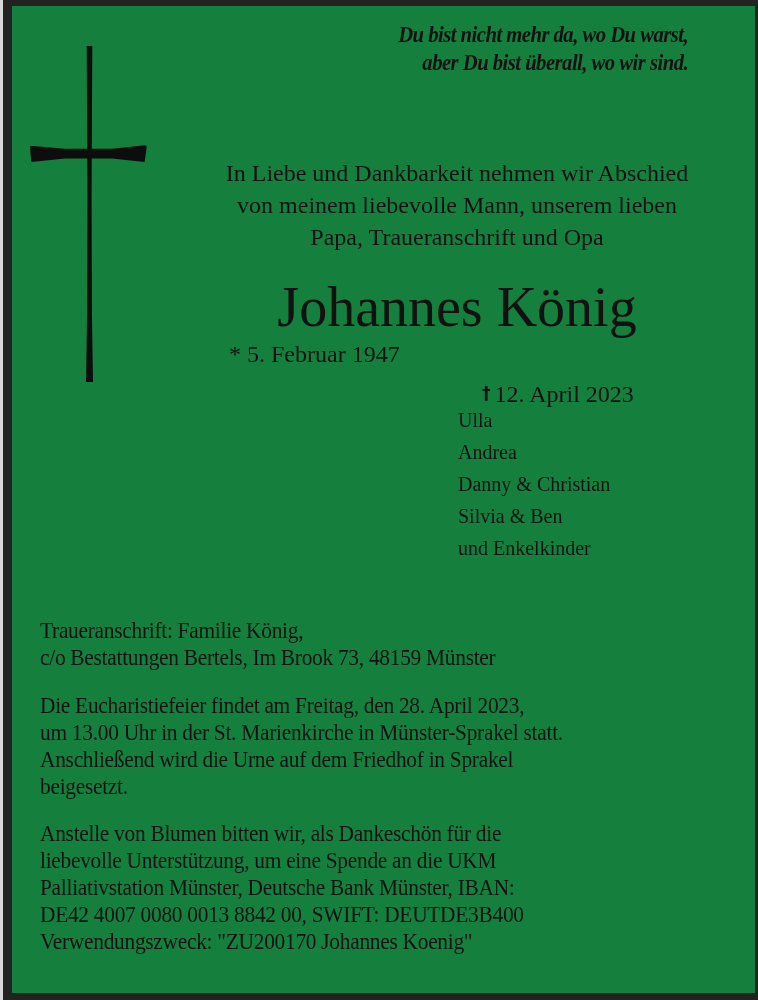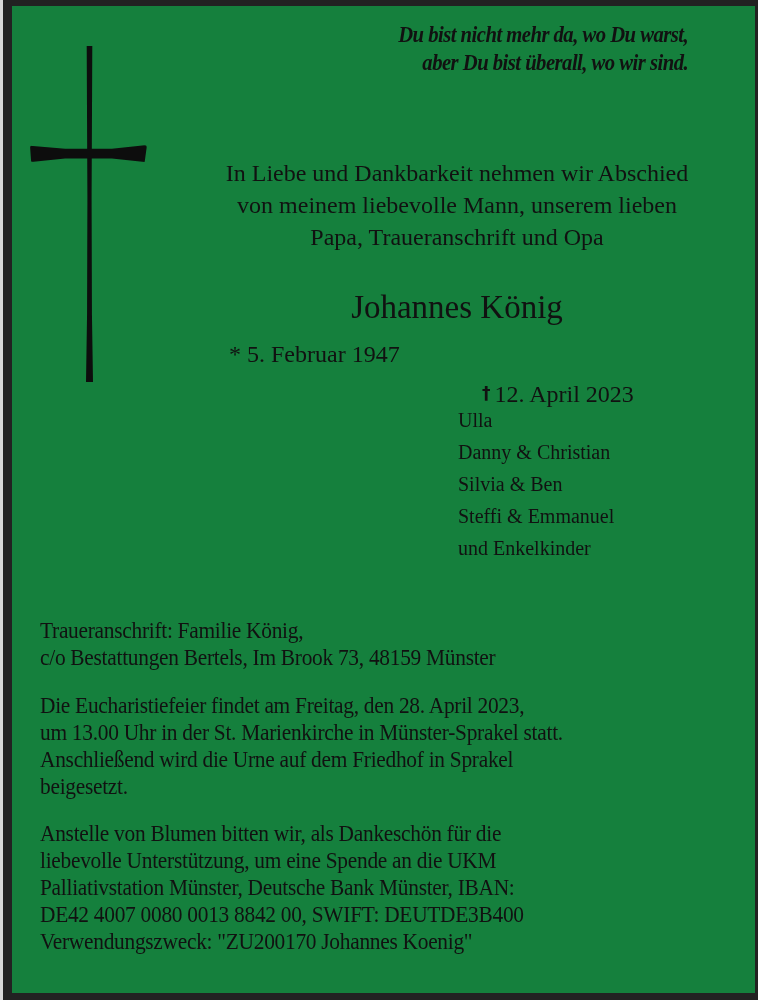--- a/index.html
+++ b/index.html
@@ -41,21 +41,21 @@
   .quote div { white-space: nowrap; }
 
   .intro {
     position: absolute; left: 160px; width: 570px; top: 151px;
     text-align: center; font-size: 24px; line-height: 32px;
   }
   .intro div { white-space: nowrap; }
 
   .name {
     position: absolute; left: 160px; width: 570px; top: 271px;
-    text-align: center; font-size: 33px; line-height: 60px;
+    text-align: center; font-size: 56px; line-height: 60px;
   }
   .born { left: 217px; top: 333px; font-size: 24px; line-height: 30px; }
   .died { left: 470px; top: 333px; font-size: 24px; line-height: 30px; margin-top: 40px; }
   .dagger { font-family: "DejaVu Sans", sans-serif; font-size: 17px; font-weight: bold; position: relative; top: -3px; margin-right: 4px; }
 
   .family {
     position: absolute; left: 446px; top: 398px;
     font-size: 20px; line-height: 32px;
   }
   .family div { white-space: nowrap; }
@@ -93,23 +93,23 @@
 
     <div class="name">Johannes König</div>
 
     <div class="abs born">* 5. Februar 1947</div>
     <div class="abs died">
       <span class="dagger">†</span><span>12. April 2023</span>
     </div>
 
     <div class="family">
       <div>Ulla</div>
+      <div>Andrea</div>
       <div>Danny &amp; Christian</div>
       <div>Silvia &amp; Ben</div>
-      <div>Steffi &amp; Emmanuel</div>
       <div>und Enkelkinder</div>
     </div>
 
     <div class="block b1">
       <div>Traueranschrift: Familie König,</div>
       <div>c/o Bestattungen Bertels, Im Brook 73, 48159 Münster</div>
     </div>
 
     <div class="block b2">
       <div>Die Eucharistiefeier findet am Freitag, den 28. April 2023,</div>

